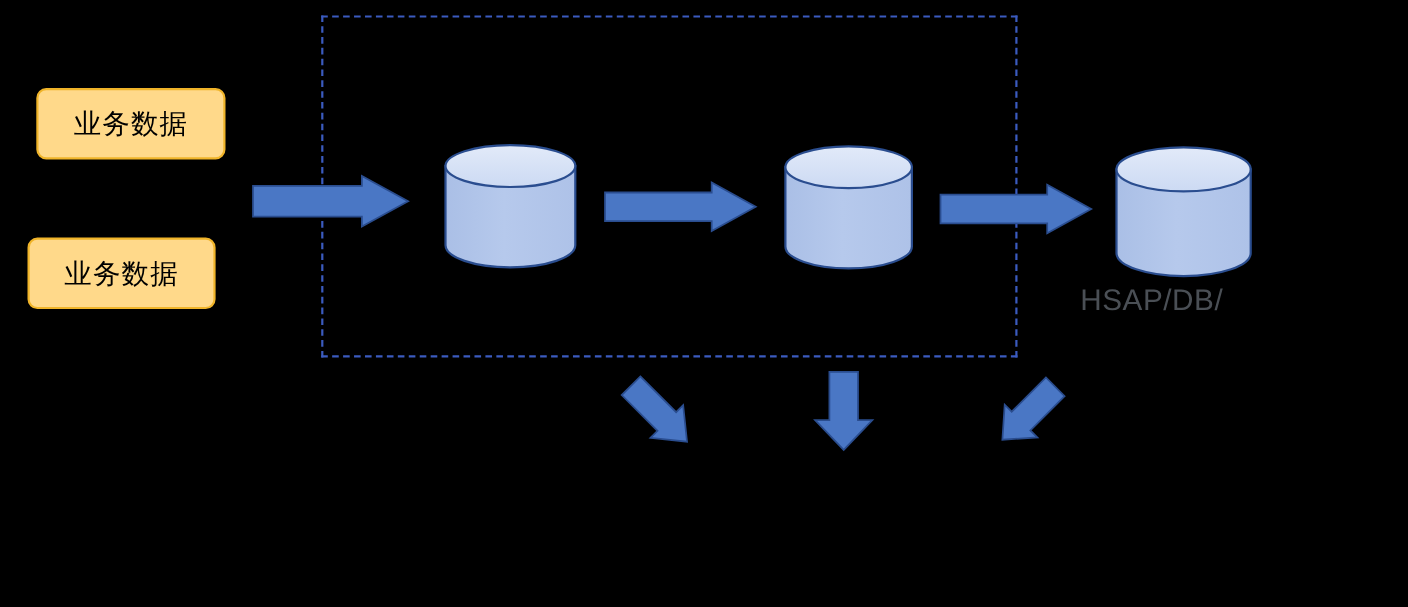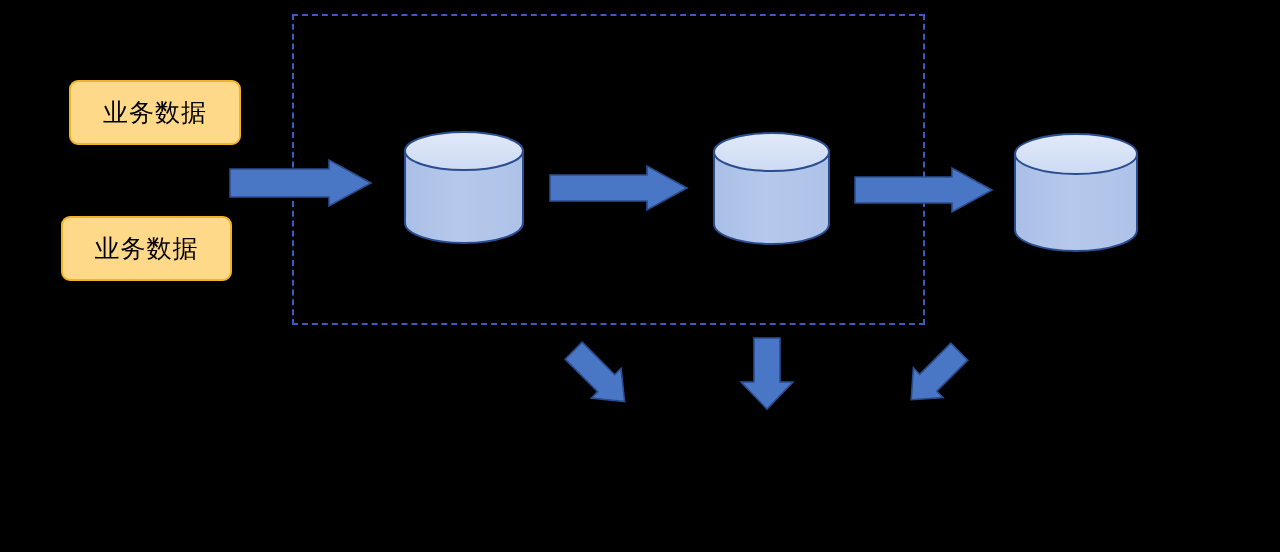--- a/index.html
+++ b/index.html
@@ -22,21 +22,20 @@
     background: #ffd98a;
     border: 2px solid #f0b429;
     border-radius: 9px;
     display: flex;
     align-items: center;
     justify-content: center;
     color: #000000;
     font-size: 25px;
     letter-spacing: 1px;
     box-sizing: border-box;
-    margin-left: 36px;
   }
 
   
   .dashed-zone {
     border: 2px dashed #3b5bbf;
     box-sizing: border-box;
     background: transparent;
   }
 
   
@@ -132,20 +131,21 @@
         <linearGradient id="cyltop3" x1="0" y1="0" x2="0" y2="1">
           <stop offset="0%" stop-color="#e2eaf9"></stop>
           <stop offset="100%" stop-color="#ccdaf3"></stop>
         </linearGradient>
       </defs>
       <path d="M2,21 L2,97 A61,21 0 0 0 124,97 L124,21 Z" fill="url(#cylbody3)" stroke="#2a4d8f" stroke-width="2"></path>
       <ellipse cx="63" cy="21" rx="61" ry="20" fill="url(#cyltop3)" stroke="#2a4d8f" stroke-width="2"></ellipse>
     </svg>
   </div>
 
+  <div class="abs db-caption" style="left:982px; top:258px; width:230px;">HSAP/DB/</div>
 
   <div class="abs" style="left:552px; top:334px; width:90px; height:80px;">
     <svg width="90" height="80" viewBox="0 0 90 80">
       <g transform="rotate(45 45 40)">
         <polygon points="12,28 58,28 58,19 84,40 58,61 58,52 12,52" fill="#4a77c5" stroke="#2a4d8f" stroke-width="1.6"></polygon>
       </g>
     </svg>
   </div>
 
   <div class="abs" style="left:735px; top:336px; width:64px; height:76px;">

